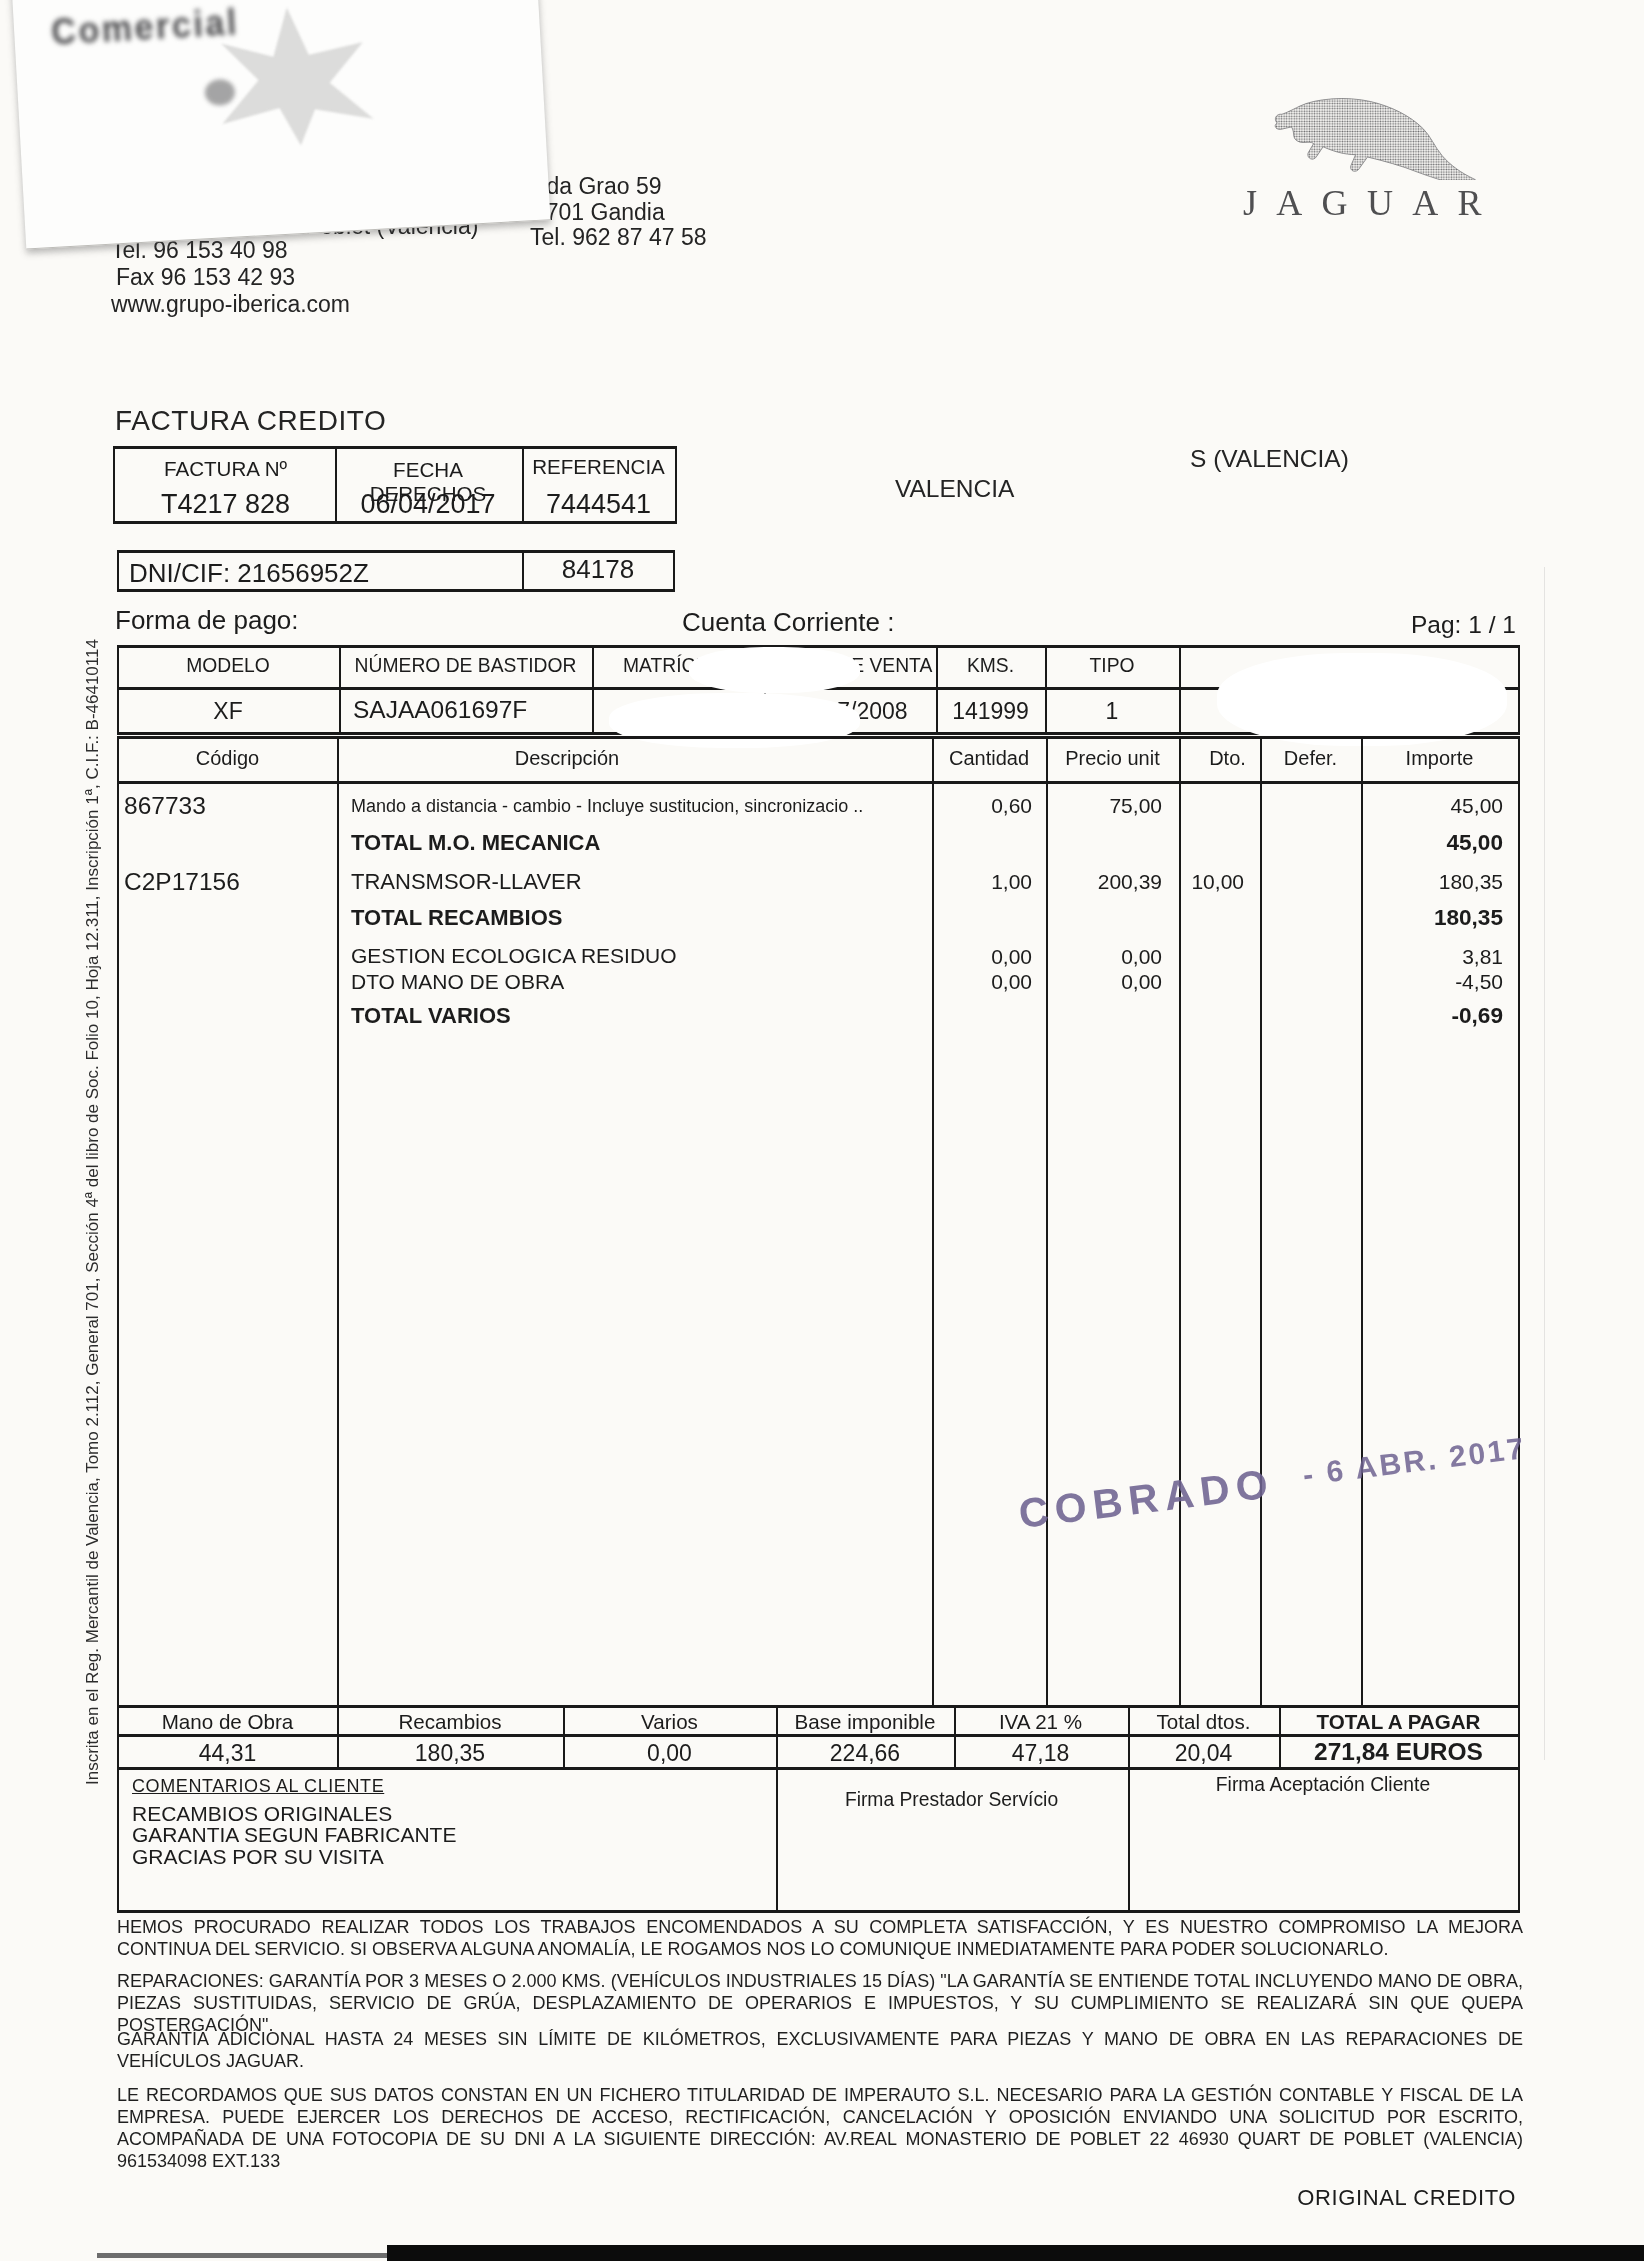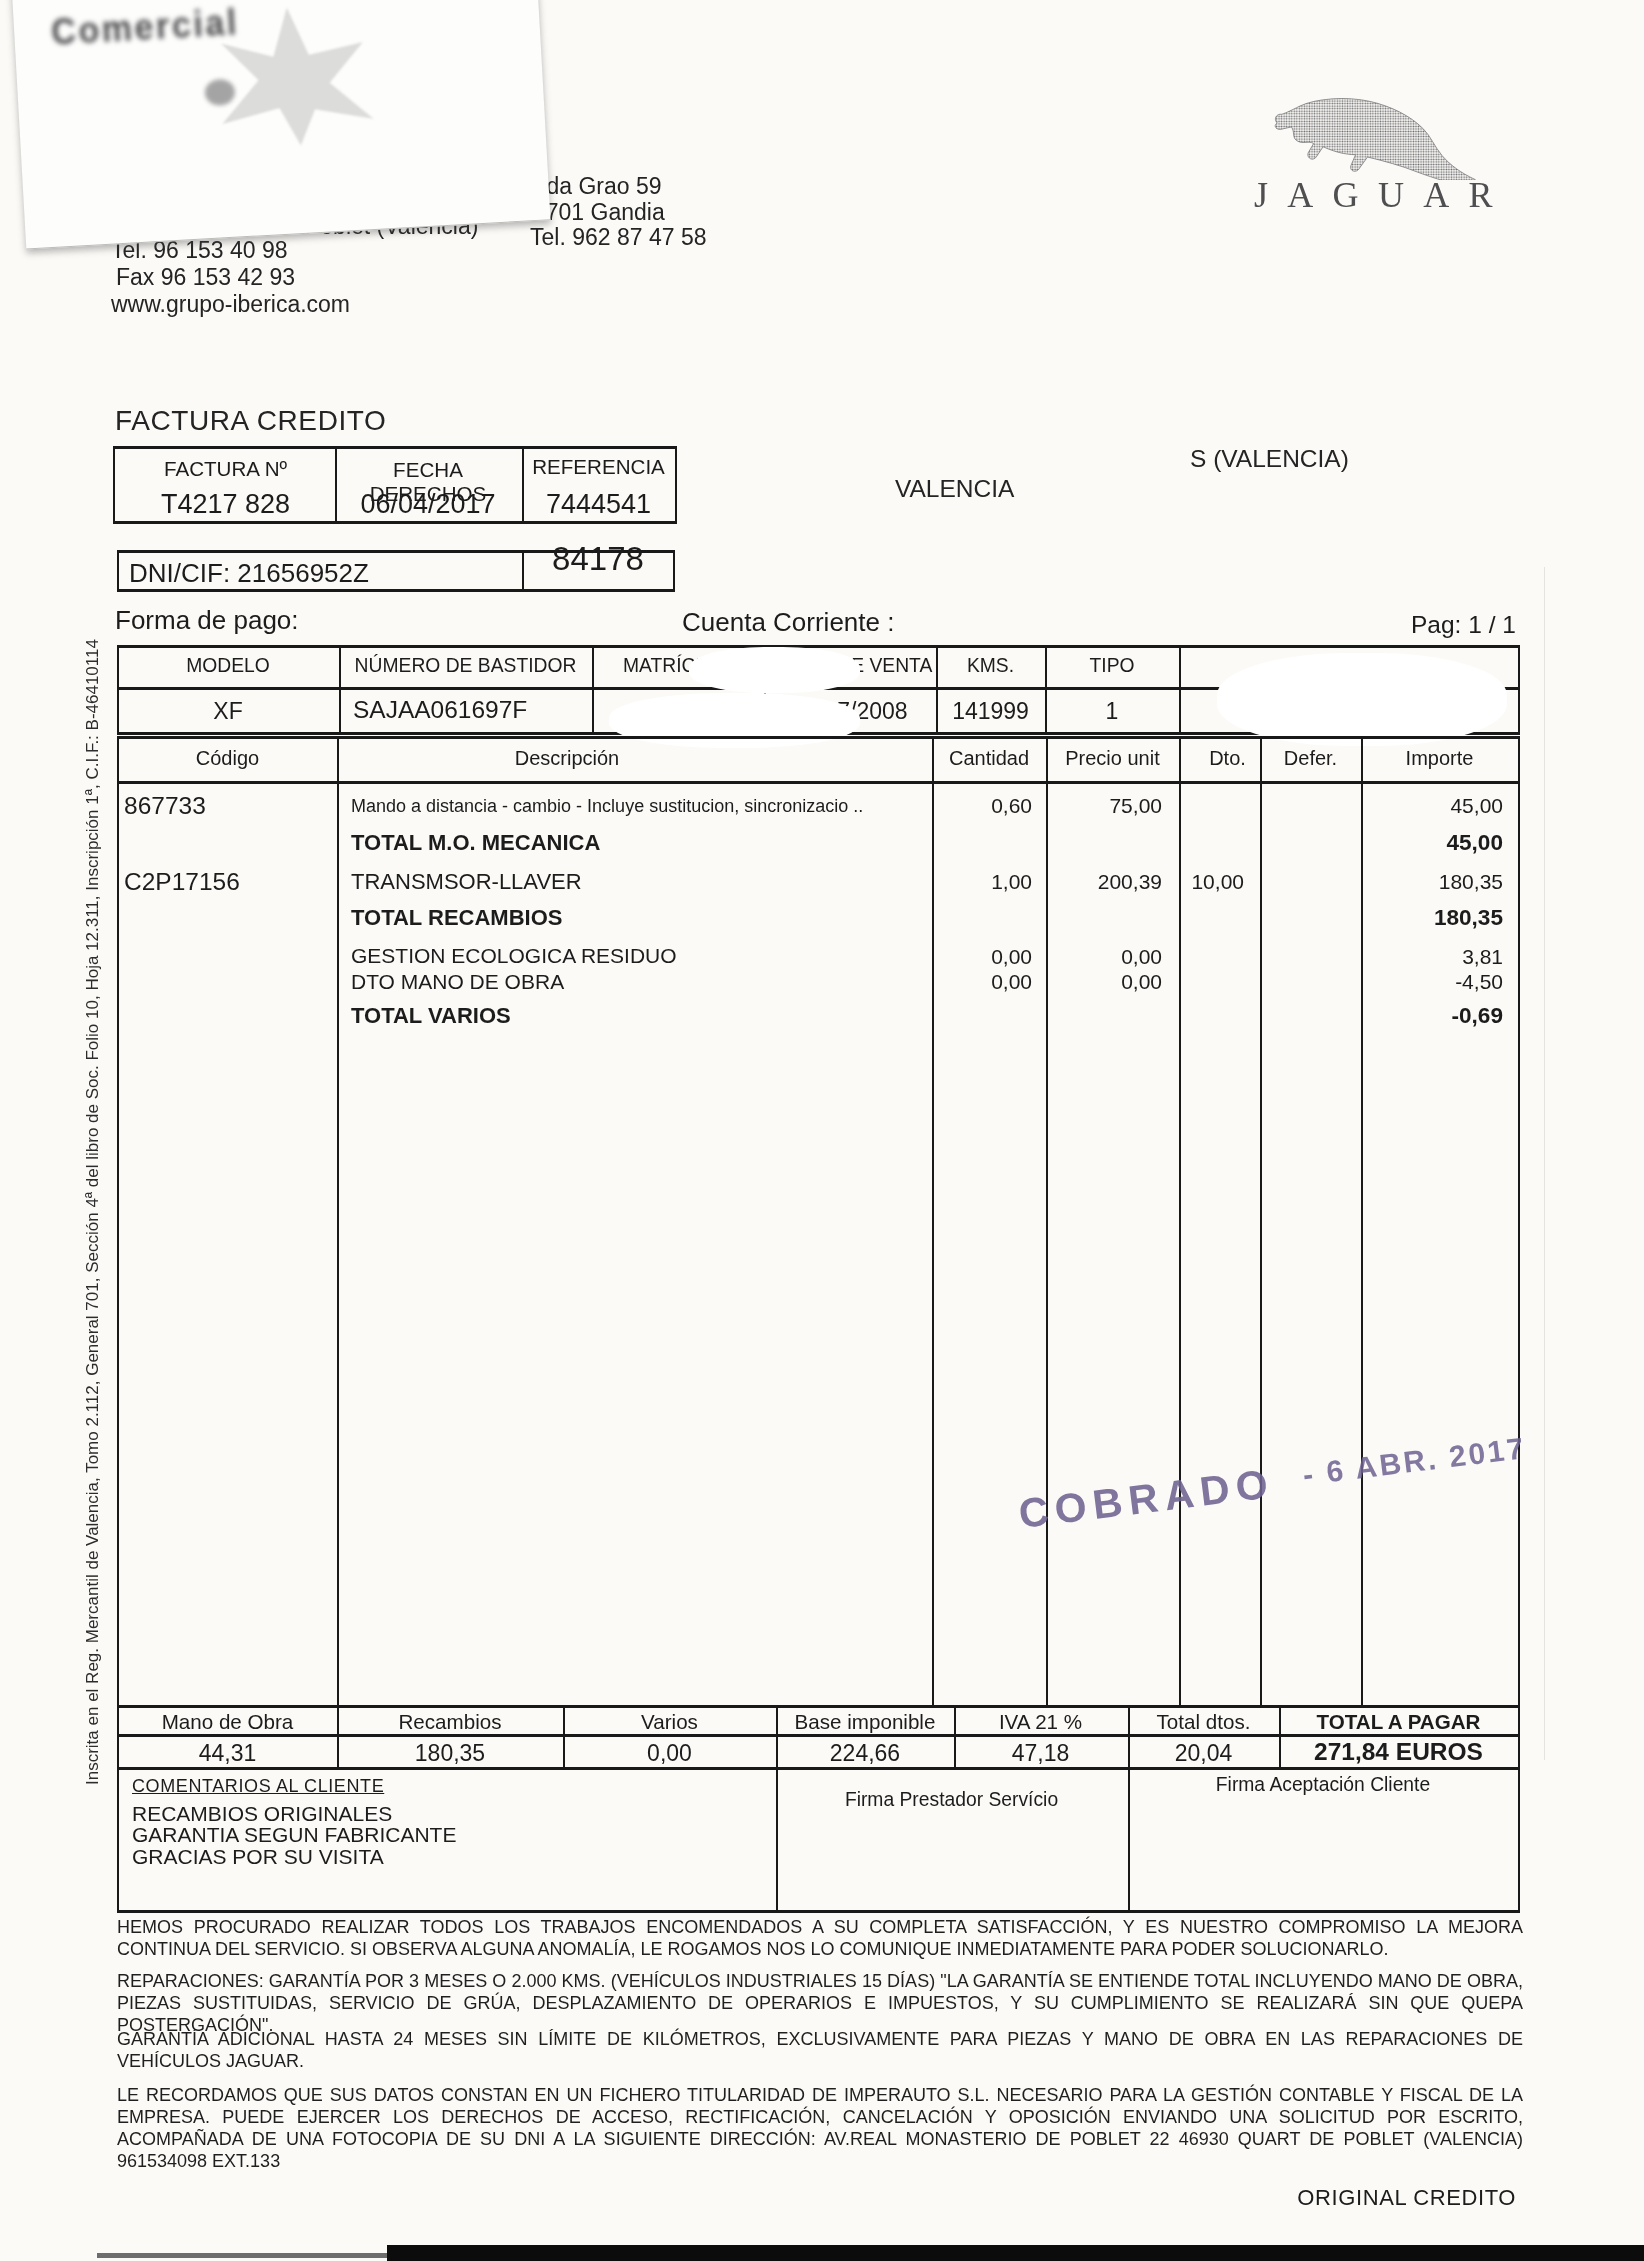--- a/index.html
+++ b/index.html
@@ -61,21 +61,21 @@
   </div>
 
   <svg class="abs" style="left:1267px;top:77px;" width="239" height="103" viewBox="0 0 300 130">
     <defs>
       <pattern id="ht" width="3.2" height="3.2" patternUnits="userSpaceOnUse">
         <circle cx="1.6" cy="1.6" r="1.15" fill="#6b6b6d"></circle>
       </pattern>
     </defs>
     <path d="M18,47 C11,46 7,53 12,58 C7,61 10,67 17,66 L30,63 C35,70 30,77 38,81 C45,85 52,80 58,84 L51,96 C49,103 58,107 62,100 L70,88 C83,94 97,98 111,98 L105,112 C103,119 112,122 116,115 L126,101 C147,106 169,112 189,120 C211,128 235,136 257,138 C264,139 268,133 261,129 C244,121 230,111 220,99 C210,87 206,75 196,65 C180,49 156,37 130,31 C100,24 60,27 40,37 C30,42 24,45 18,47 Z" fill="url(#ht)" stroke="#7a7a7c" stroke-width="1"></path>
   </svg>
-  <div class="abs wordmark" style="left:1243px;top:174px;margin-left:11px;">JAGUAR</div>
+  <div class="abs wordmark" style="left:1243px;top:182px;">JAGUAR</div>
 
   <div class="abs scan" style="left:115px;top:405px;font-size:28px;letter-spacing:0.6px;">FACTURA CREDITO</div>
 
   <div class="hline" style="left:113px;top:446px;width:564px;height:3.2px;"></div>
   <div class="hline" style="left:113px;top:521px;width:564px;height:2.6px;"></div>
   <div class="vline" style="left:113px;top:446px;height:78px;"></div>
   <div class="vline" style="left:335px;top:446px;height:78px;"></div>
   <div class="vline" style="left:522px;top:446px;height:78px;"></div>
   <div class="vline" style="left:675px;top:446px;height:78px;"></div>
   <div class="abs ctr" style="left:115px;top:457px;width:221px;font-size:20.6px;">FACTURA Nº</div>
@@ -87,21 +87,21 @@
 
   <div class="abs scan nowrap" style="left:1190px;top:445px;font-size:24.5px;">S (VALENCIA)</div>
   <div class="abs scan nowrap" style="left:895px;top:475px;font-size:24.5px;">VALENCIA</div>
 
   <div class="hline" style="left:117px;top:550px;width:558px;height:2.6px;"></div>
   <div class="hline" style="left:117px;top:589px;width:558px;height:2.6px;"></div>
   <div class="vline" style="left:117px;top:550px;height:42px;"></div>
   <div class="vline" style="left:522px;top:550px;height:42px;"></div>
   <div class="vline" style="left:673px;top:550px;height:42px;"></div>
   <div class="abs nowrap" style="left:129px;top:558px;font-size:26px;">DNI/CIF: 21656952Z</div>
-  <div class="abs ctr" style="left:522px;top:540px;width:152px;font-size:33px;">84178</div>
+  <div class="abs ctr" style="left:522px;top:554px;width:152px;font-size:26px;">84178</div>
 
   <div class="abs nowrap" style="left:115px;top:605px;font-size:26px;">Forma de pago:</div>
   <div class="abs nowrap" style="left:682px;top:607px;font-size:26px;">Cuenta Corriente :</div>
   <div class="abs nowrap" style="left:1411px;top:611px;font-size:24.5px;">Pag: 1 / 1</div>
 
   <div class="hline" style="left:117px;top:645px;width:1403px;height:3.2px;"></div>
   <div class="hline" style="left:117px;top:687px;width:1403px;height:2.6px;"></div>
   <div class="hline" style="left:117px;top:732px;width:1403px;height:2.6px;"></div>
   <div class="vline" style="left:117px;top:645px;height:90px;"></div>
   <div class="vline" style="left:339px;top:645px;height:90px;"></div>

